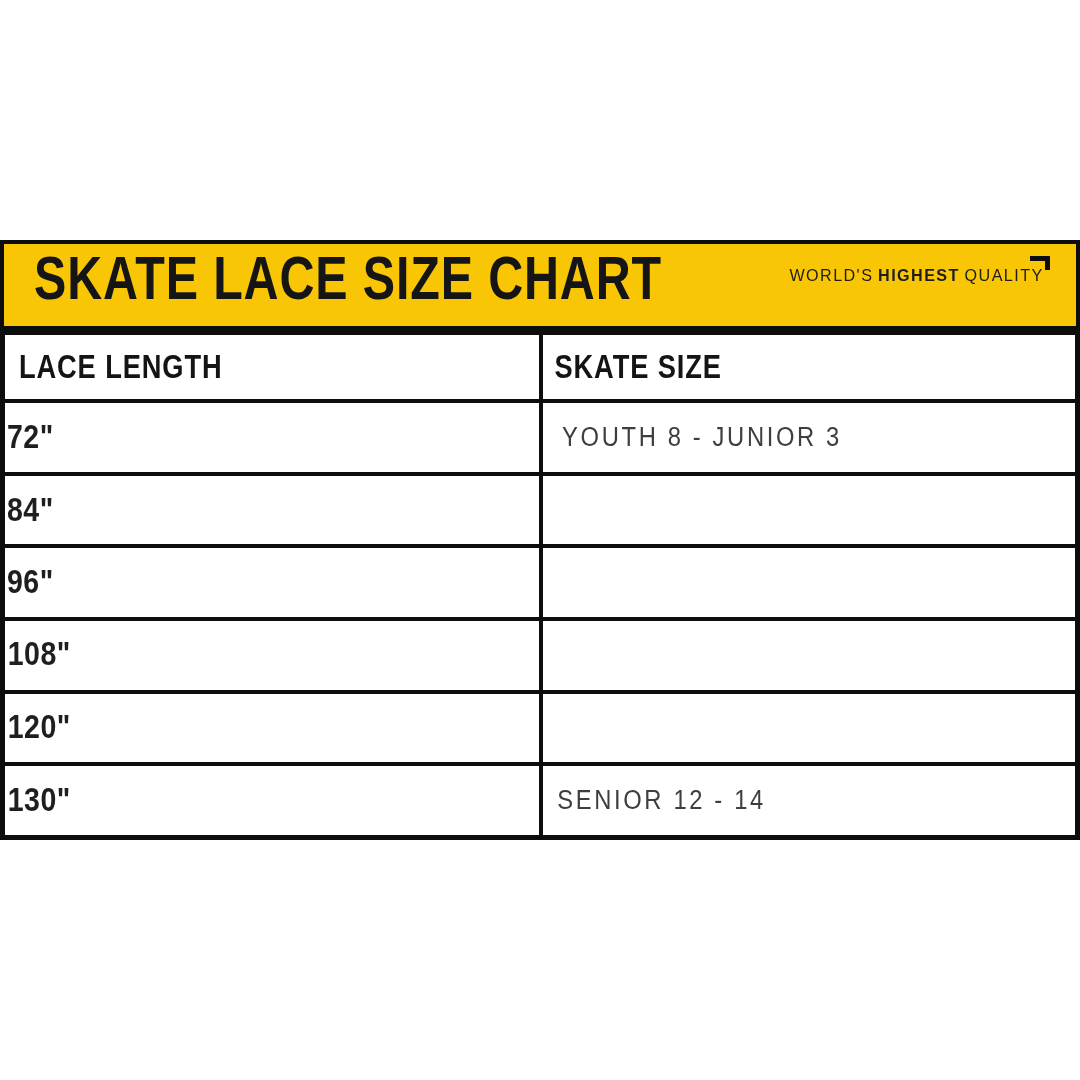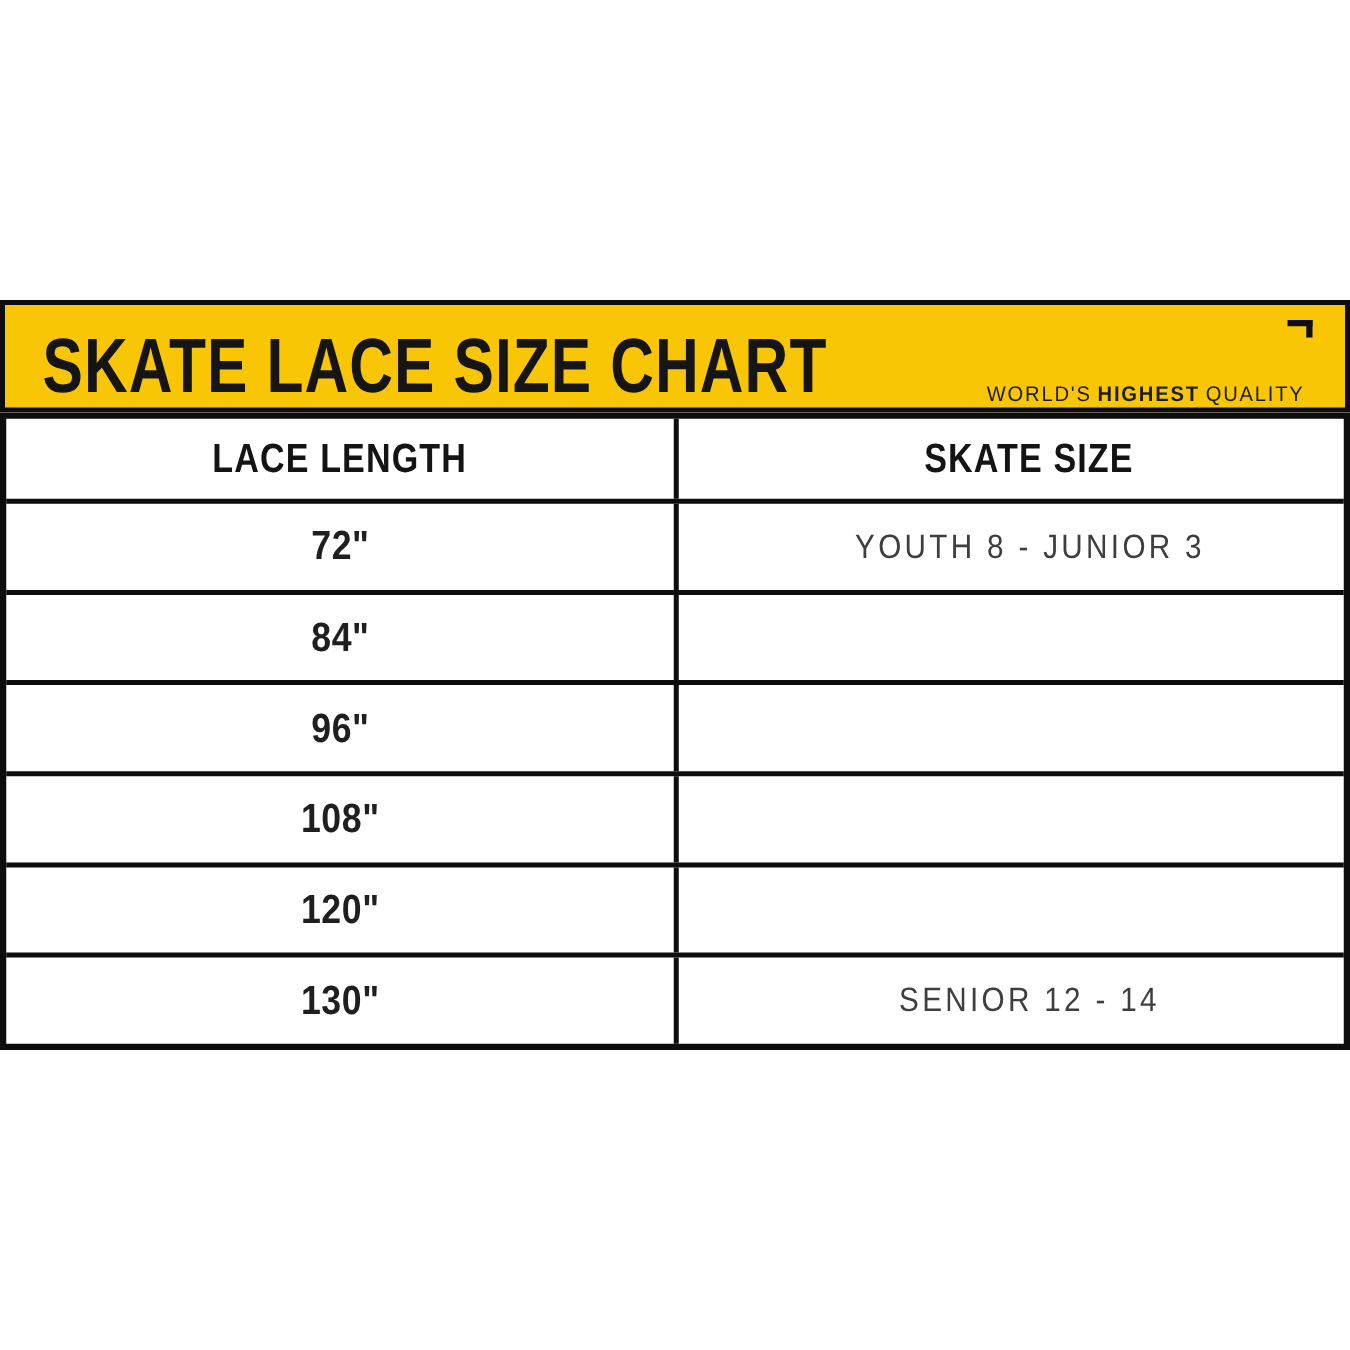--- a/index.html
+++ b/index.html
@@ -13,21 +13,21 @@
 
   
   .banner {
     position: absolute;
     top: 240px; left: 0;
     width: 1080px; height: 90px;
     box-sizing: border-box;
     background: #F9C606;
     border: 4px solid #0d0d0d;
     display: flex;
-    align-items: flex-end;
+    align-items: flex-start;
     justify-content: space-between;
   }
   .banner-title {
     font-size: 57px;
     font-weight: 700;
     letter-spacing: 1px;
     color: #151515;
     white-space: nowrap;
     transform: scale(0.85, 1.08);
     transform-origin: left center;
@@ -67,25 +67,25 @@
     display: flex;
     flex: 1 1 auto;
     border-bottom: 4px solid #0d0d0d;
     min-height: 0;
   }
   .trow:last-child { border-bottom: none; }
   .trow.header-row { flex: 0 0 64px; }
   .cell {
     display: flex;
     align-items: center;
-    justify-content: center;
+    justify-content: flex-start;
     box-sizing: border-box;
   }
   .cell.left  { width: 50.3%; border-right: 4px solid #0d0d0d; }
-  .cell.right { width: 49.7%; padding-left: 29px; }
+  .cell.right { width: 49.7%; }
 
   .header-text {
     font-size: 31px;
     font-weight: 700;
     letter-spacing: 1px;
     color: #141414;
     transform: scale(0.88, 1.05);
     white-space: nowrap;
   }
   .lace-text {

